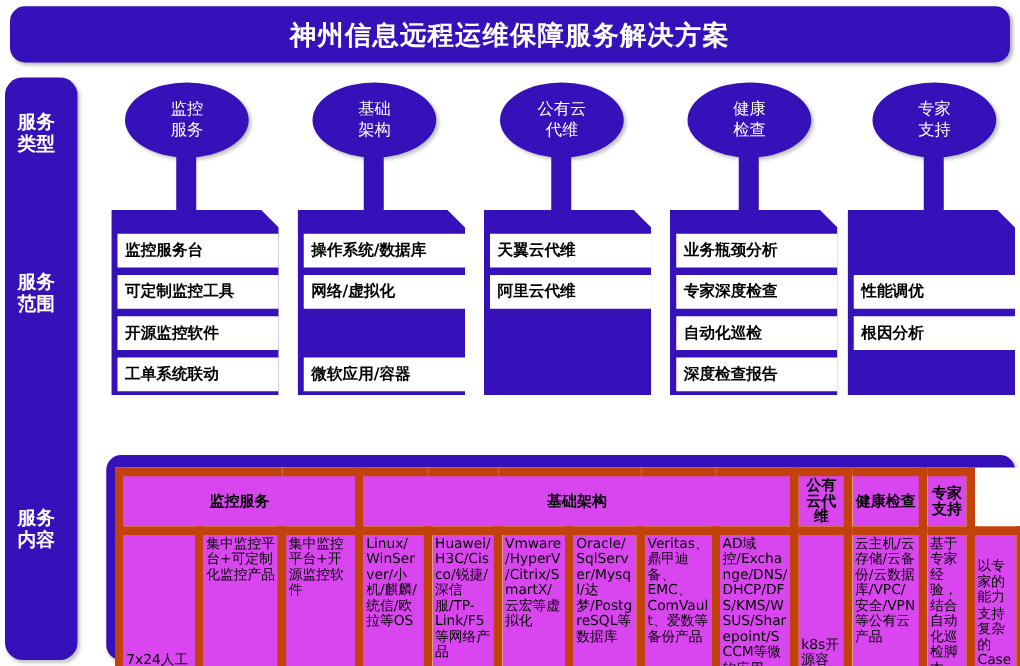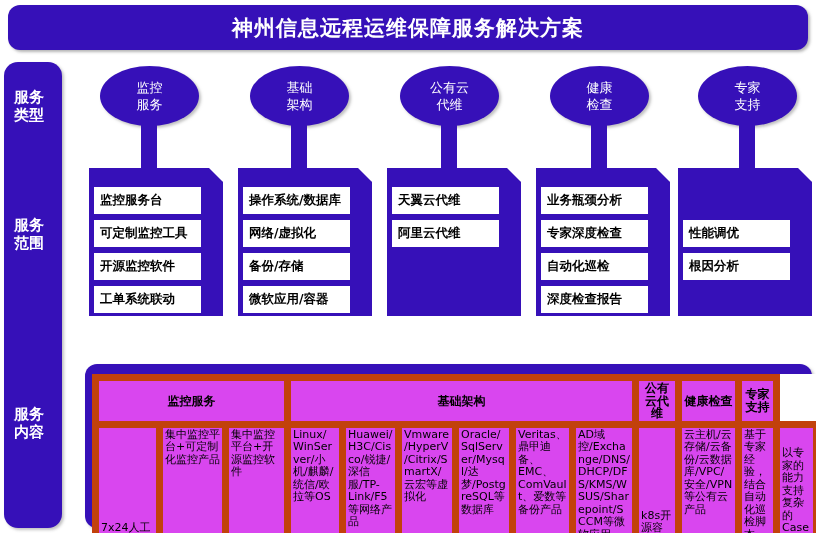--- a/index.html
+++ b/index.html
@@ -97,21 +97,21 @@
     height: 148px;
     background: #3610B8;
     box-shadow: 2px 2px 3px rgba(130,130,130,0.5);
     clip-path: polygon(0 0, calc(100% - 14px) 0, 100% 14px, 100% 100%, 0 100%);
     padding: 0;
     box-sizing: border-box;
   }
   .scope-item {
     position: absolute;
     left: 5px;
-    width: 107px;
+    width: 144px;
     height: 27px;
     background: #ffffff;
     display: flex;
     align-items: center;
     box-sizing: border-box;
     padding-left: 6px;
   }
   .scope-item span {
     font-size: 12.5px;
     font-weight: bold;
@@ -246,23 +246,20 @@
       <span>工单系统联动</span>
     </div>
 </div>
 
 <div class="scope-card" style="left:238px;">
   <div class="scope-item i0">
       <span>操作系统/数据库</span>
     </div>
   <div class="scope-item i1">
       <span>网络/虚拟化</span>
-    </div>
-  <div class="scope-item i2">
-      <span>备份/存储</span>
     </div>
   <div class="scope-item i3">
       <span>微软应用/容器</span>
     </div>
 </div>
 
 <div class="scope-card" style="left:387px;">
   <div class="scope-item i0">
       <span>天翼云代维</span>
     </div>

